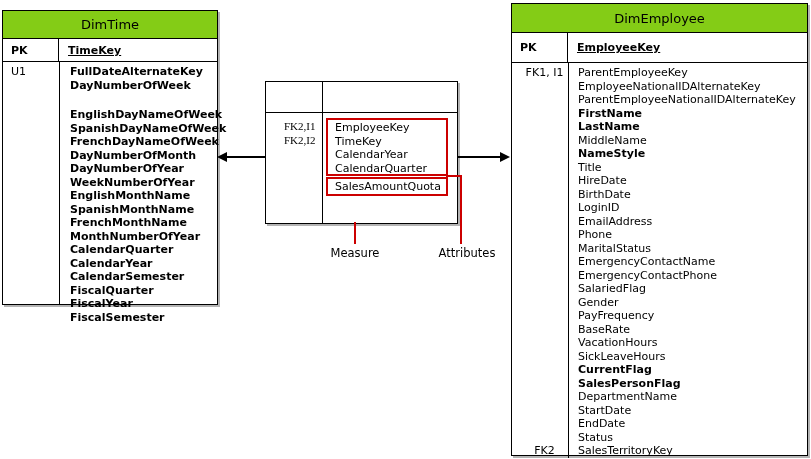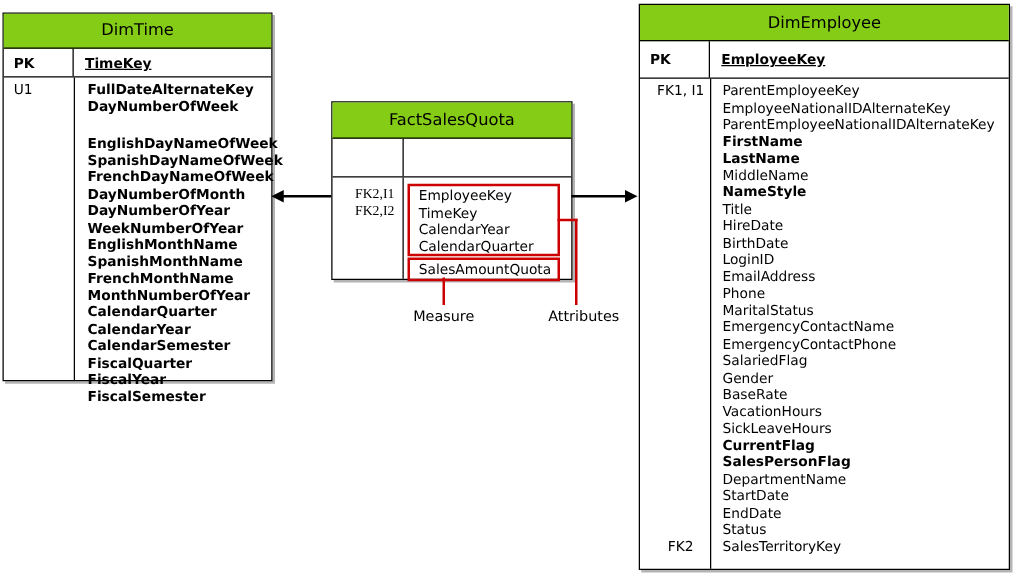--- a/index.html
+++ b/index.html
@@ -86,21 +86,20 @@
           <div class="attr-name bold" style="padding-left:0;">CalendarYear</div>
           <div class="attr-name bold" style="padding-left:0;">CalendarSemester</div>
           <div class="attr-name bold" style="padding-left:0;">FiscalQuarter</div>
           <div class="attr-name bold" style="padding-left:0;">FiscalYear</div>
           <div class="attr-name bold" style="padding-left:0;">FiscalSemester</div>
         </div>
     </div>
   </div>
 
   <div class="db-table" style="left:265px; top:81px; width:193px; height:143px;">
-    <div class="tbl-title" style="height:28px;">FactSalesQuota</div>
     <div class="empty-row">
       <div class="body-divider"></div>
     </div>
     <div class="tbl-body">
       <div class="body-divider"></div>
       <div class="fact-fk">FK2,I1
 FK2,I2</div>
       <div class="red-box attrs">
 
       <div>EmployeeKey</div>
@@ -207,20 +206,24 @@
         <div class="attr-row">
           <div class="attr-key"></div>
           <div class="attr-name">SalariedFlag</div>
         </div>
 
         <div class="attr-row">
           <div class="attr-key"></div>
           <div class="attr-name">Gender</div>
         </div>
 
+        <div class="attr-row">
+          <div class="attr-key"></div>
+          <div class="attr-name">PayFrequency</div>
+        </div>
 
         <div class="attr-row">
           <div class="attr-key"></div>
           <div class="attr-name">BaseRate</div>
         </div>
 
         <div class="attr-row">
           <div class="attr-key"></div>
           <div class="attr-name">VacationHours</div>
         </div>

